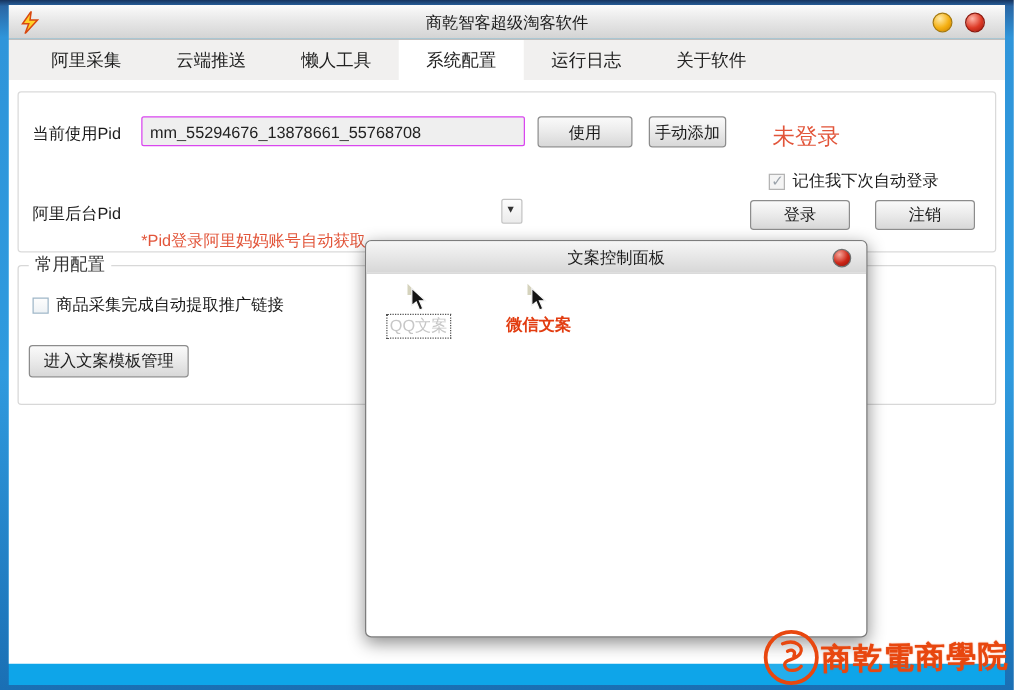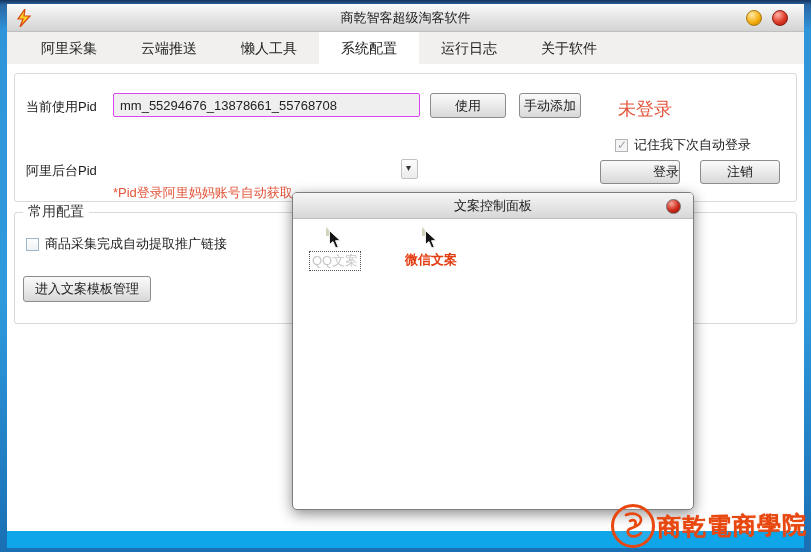--- a/index.html
+++ b/index.html
@@ -128,21 +128,21 @@
 
       <div class="checkrow" style="left:600px; top:62px;">
         <span class="cbox checked-gray"></span>
         <span>记住我下次自动登录</span>
       </div>
 
       <span class="form-label" style="left:11px; top:88px;">阿里后台Pid</span>
       <span class="combo-arrow">
         <span></span>
       </span>
-      <button class="btn" style="left:585px; top:86px; width:80px; height:24px;text-align:right;">登录</button>
+      <button class="btn" style="left:585px; top:86px; width:80px; height:24px;">登录</button>
       <button class="btn" style="left:685px; top:86px; width:80px; height:24px;">注销</button>
       <span class="note-red" style="left:98px; top:110px;">*Pid登录阿里妈妈账号自动获取</span>
     </div>
 
     <div class="panel2">
       <span class="legend">常用配置</span>
       <div class="checkrow" style="left:11px; top:22px;">
         <span class="cbox"></span>
         <span>商品采集完成自动提取推广链接</span>
       </div>

